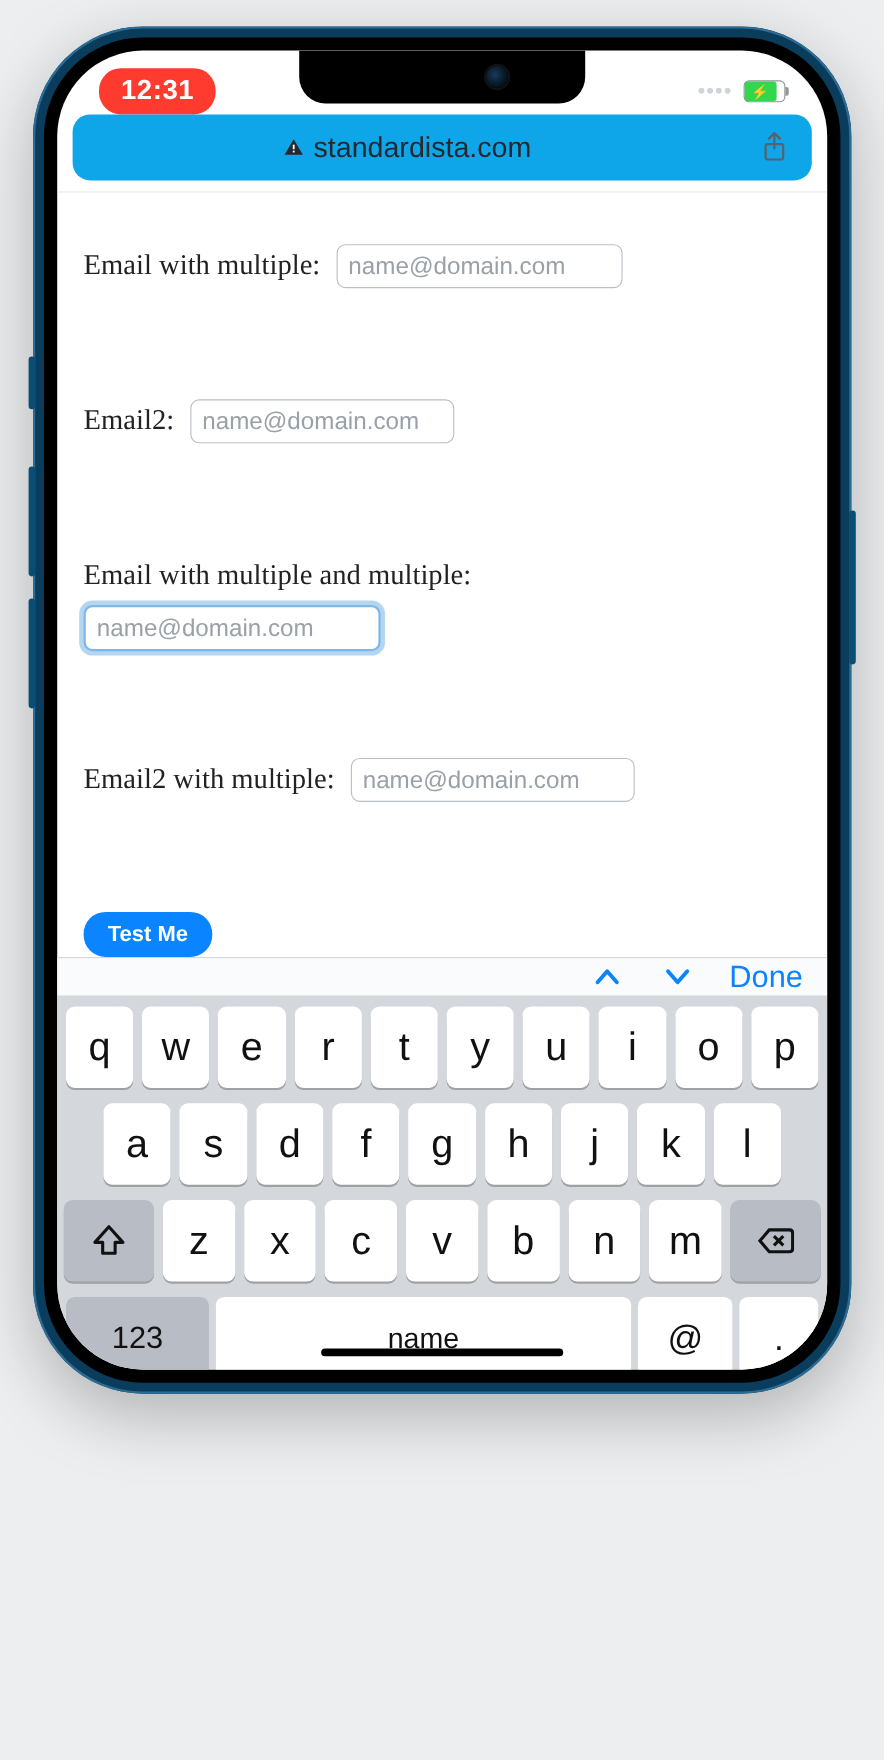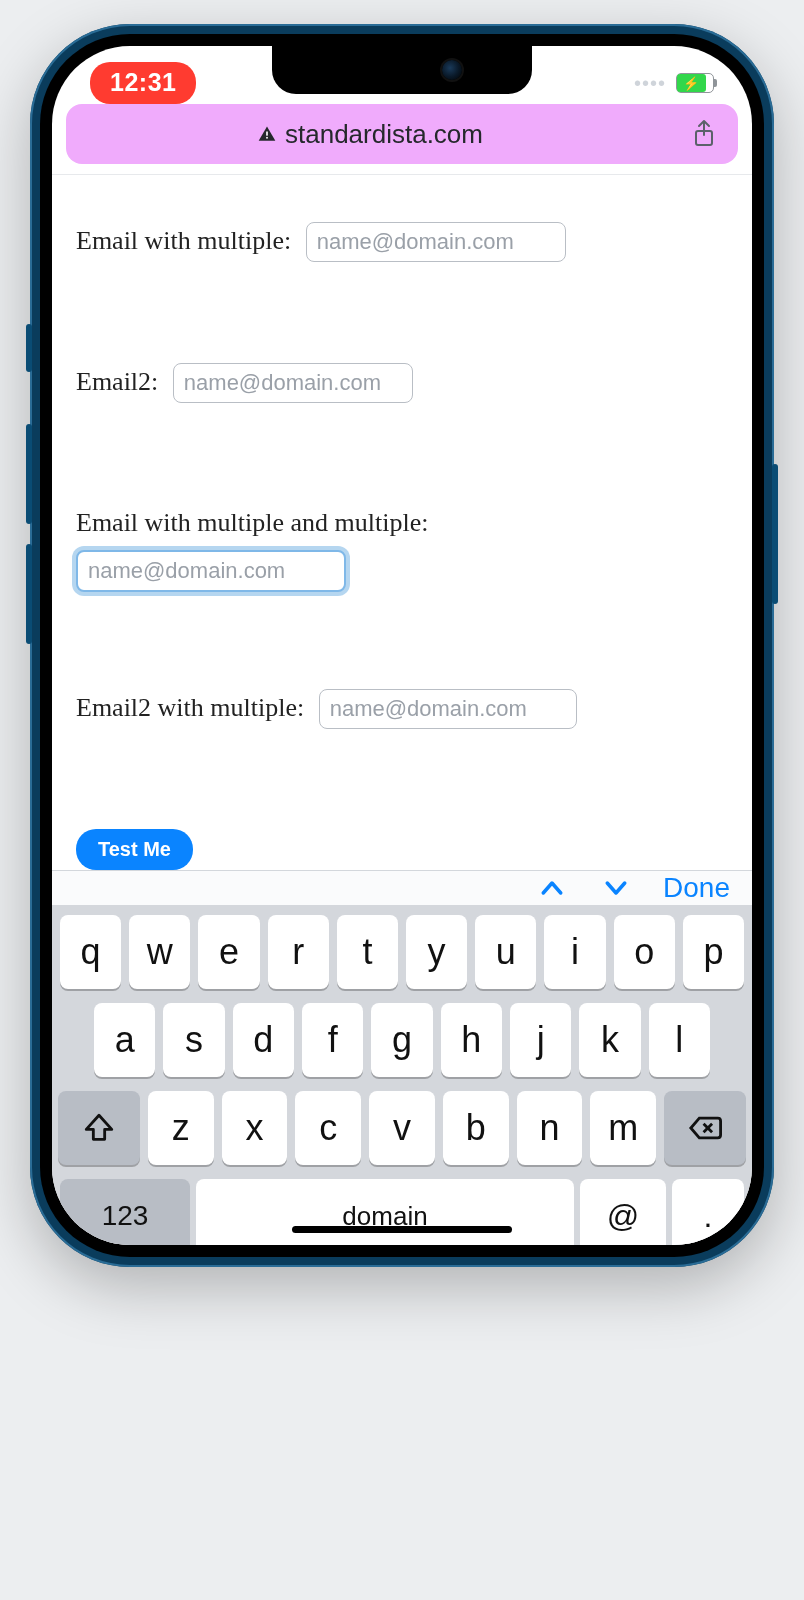--- a/index.html
+++ b/index.html
@@ -97,21 +97,21 @@
     content:""; position:absolute; right:-4px; top:5px;
     width:3px; height:8px; background:#8f9499; border-radius:0 2px 2px 0;
   }
   .battery .fill {
     width: 80%; height: 100%; background:#32d74b; border-radius:3px;
     display:flex; align-items:center; justify-content:center;
   }
   .battery .bolt { color:#000; font-size:13px; line-height:1; }
   .addr-wrap { padding: 0 14px 10px; }
   .addr-bar {
-    background: #f0abfc;
+    background: #0ea5e9;
     height: 60px;
     border-radius: 16px;
     display: flex;
     align-items: center;
     padding: 0 14px 0 0;
     gap: 10px;
   }
   .addr-center { flex:1; display:flex; align-items:center; justify-content:center; gap:8px; }
   .addr-text { font-size: 26px; color: #25282c; }
   .addr-warn { color:#25282c; display:inline-flex; align-items:center; }
@@ -334,21 +334,21 @@
               <div class="key util backspace">
                 <svg viewBox="0 0 24 24">
                   <path d="M8 5 L21 5 Q23 5 23 7 V17 Q23 19 21 19 H8 L2 12 Z"></path>
                   <line x1="11" y1="9" x2="17" y2="15"></line>
                   <line x1="17" y1="9" x2="11" y2="15"></line>
                 </svg>
               </div>
             </div>
           <div class="krow bottom">
             <div class="key util k123">123</div>
-            <div class="key space">domain</div>
+            <div class="key space">name</div>
             <div class="key at">@</div>
             <div class="key dot">.</div>
           </div>
           <div class="kb-footer">
             <div class="emoji-btn">
               <svg viewBox="0 0 24 24">
                   <circle cx="12" cy="12" r="10"></circle>
                   <circle cx="9" cy="10" r="1" fill="#5b606a" stroke="none"></circle>
                   <circle cx="15" cy="10" r="1" fill="#5b606a" stroke="none"></circle>
                   <path d="M7.5 14c1.2 1.8 2.8 2.7 4.5 2.7s3.3-.9 4.5-2.7"></path>

